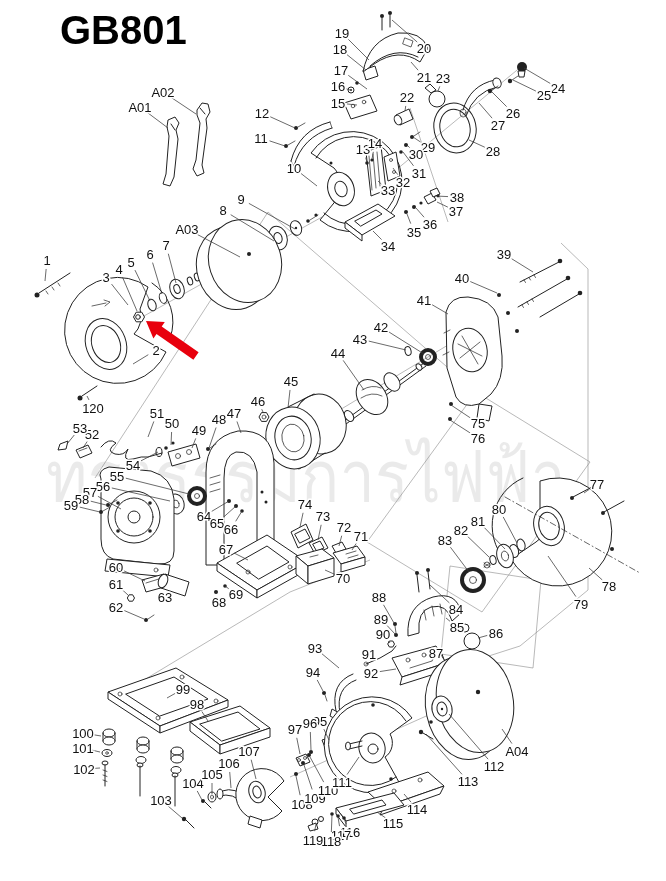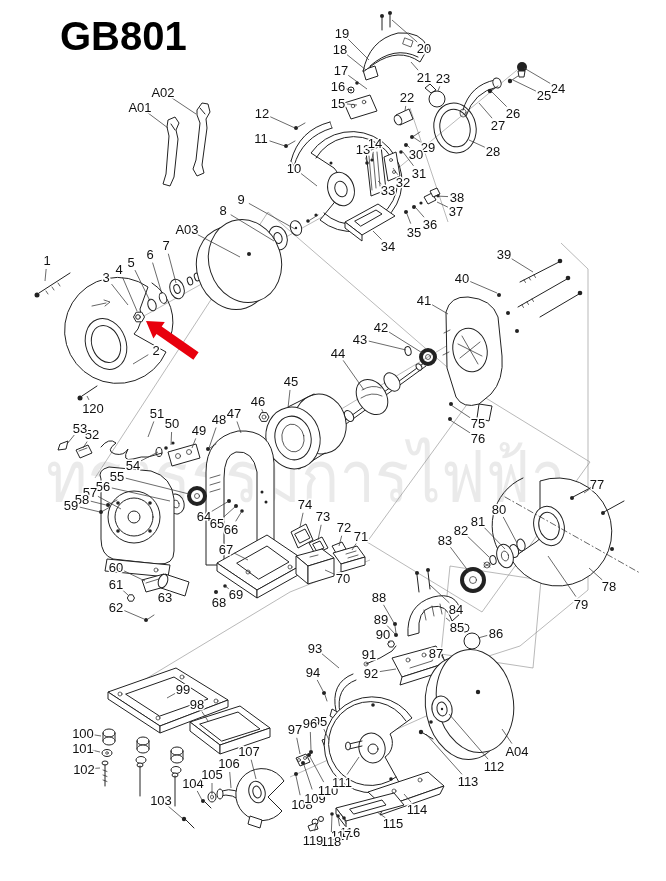--- a/index.html
+++ b/index.html
@@ -1,18 +1,18 @@
 <!DOCTYPE html>
 <html><head>
 <meta charset="utf-8">
 <style>
   html,body{margin:0;padding:0;background:#fff;}
   #stage{position:relative;width:666px;height:881px;background:#fff;overflow:hidden;
          font-family:"Liberation Sans",sans-serif;}
-  #title{position:absolute;left:60px;top:14px;font-size:40px;font-weight:800;
+  #title{position:absolute;left:60px;top:8px;font-size:40px;font-weight:800;
          color:#000;letter-spacing:0px;}
   svg{position:absolute;left:0;top:0;}
   .w{fill:#fff;stroke:#222;stroke-width:1;stroke-linejoin:round;}
   .n{fill:none;stroke:#222;stroke-width:1;stroke-linecap:round;stroke-linejoin:round;}
   .t{fill:none;stroke:#222;stroke-width:.7;stroke-linecap:round;}
   .d{fill:#222;stroke:none;}
   .br{fill:none;stroke:#222;stroke-width:4;}
   .cl{fill:none;stroke:#8a8a8a;stroke-width:.6;}
   .ld{stroke:#3a3a3a;stroke-width:.75;}
   .lbl{font:13px "Liberation Sans",sans-serif;fill:#111;text-anchor:middle;

